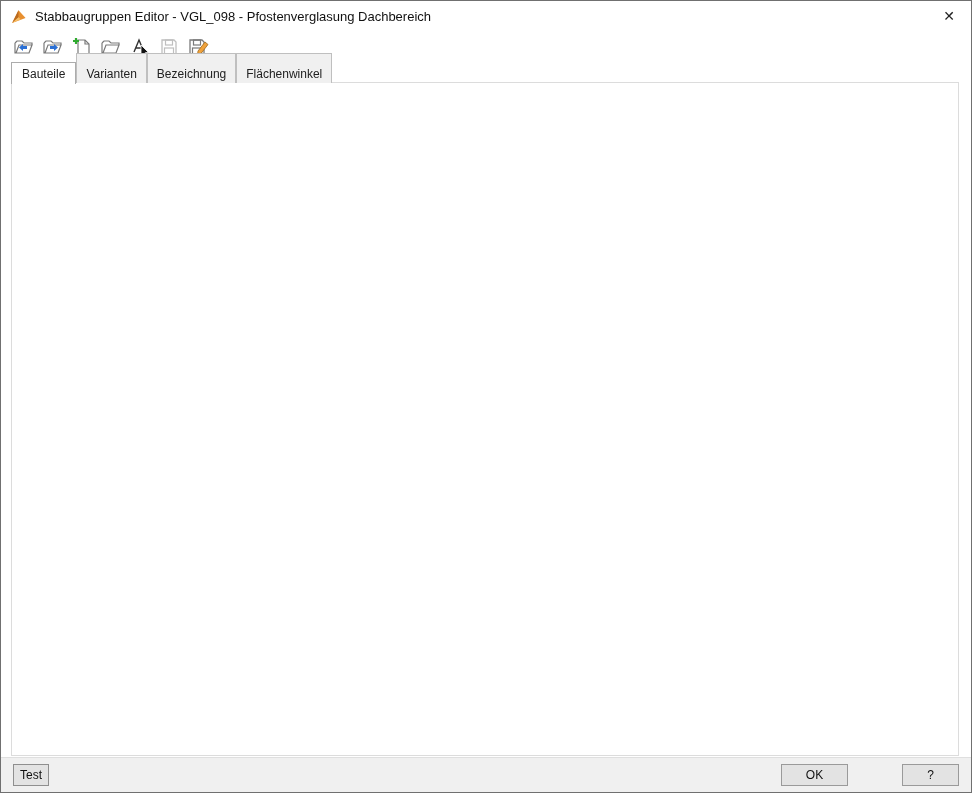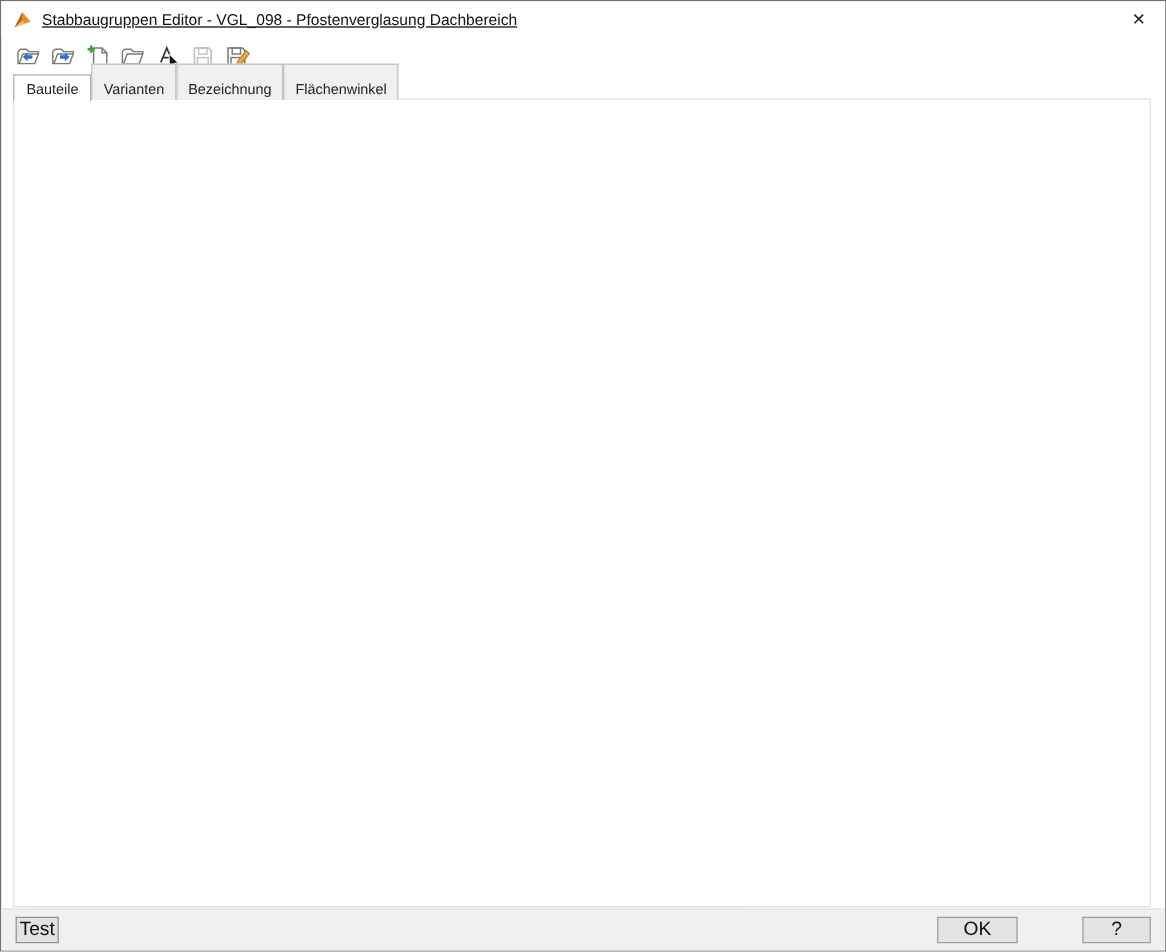--- a/index.html
+++ b/index.html
@@ -1,18 +1,18 @@
 <!DOCTYPE html>
 <html><head>
 <meta charset="utf-8">
 <style>
   html,body{margin:0;padding:0;background:#c9c9c9;font-family:"Liberation Sans",sans-serif;}
   .dialog{position:relative;width:972px;height:793px;background:#fff;border:1px solid #707070;box-sizing:border-box;overflow:hidden;}
   
-  .titlebar{position:absolute;left:0;top:0;right:0;height:30px;background:#fff;display:flex;align-items:center;text-decoration:underline;}
+  .titlebar{position:absolute;left:0;top:0;right:0;height:30px;background:#fff;display:flex;align-items:center;}
   .app-icon{width:17px;height:17px;margin:0 8px 0 9px;}
   .title-text{font-size:13px;color:#111;}
   .close-btn{position:absolute;right:0;top:0;width:44px;height:30px;display:flex;align-items:center;justify-content:center;font-size:14px;color:#222;cursor:default;}
   
   .toolbar{position:absolute;left:0;top:30px;right:0;height:32px;display:flex;align-items:center;padding-left:10px;}
   .tb-btn{width:26px;height:26px;display:flex;align-items:center;justify-content:center;margin-right:3px;}
   
   .tabstrip{position:absolute;left:10px;top:62px;height:20px;display:flex;align-items:flex-end;z-index:3;}
   .tab{font-size:12px;color:#222;background:#f0f0f0;border:1px solid #bfbfbf;border-bottom:none;padding:13px 9px 2px 9px;margin-right:0px;position:relative;}
   .tab.active{background:#fff;padding:4px 10px 3px 10px;z-index:4;margin-bottom:-1px;border-color:#acacac;}
@@ -45,21 +45,21 @@
   .ptable{position:absolute;left:6px;top:14px;right:6px;border:1px solid #dcdcdc;background:#fff;}
   .prow{display:flex;height:20px;border-bottom:1px solid #e7e7e7;font-size:12px;align-items:center;}
   .prow:last-child{border-bottom:none;}
   .plabel{width:133px;flex:none;padding-left:6px;color:#111;border-right:1px solid #e7e7e7;height:100%;display:flex;align-items:center;}
   .pvalue{flex:1;padding-left:8px;color:#111;display:flex;align-items:center;height:100%;}
   .pvalue.muted{color:#9b9b9b;}
   .pv-first{display:inline-block;width:64px;}
   .cbx{display:inline-block;width:12px;height:12px;border:1px solid #9a9a9a;background:#fff;margin-right:5px;flex:none;}
   
   .footer{position:absolute;left:0;right:0;top:756px;height:37px;background:#f0f0f0;border-top:1px solid #dfdfdf;}
-  .btn{position:absolute;height:22px;background:#e3e3e3;border:1px solid #8f8f8f;font-size:16px;color:#111;display:flex;align-items:center;justify-content:center;box-sizing:border-box;}
+  .btn{position:absolute;height:22px;background:#e3e3e3;border:1px solid #8f8f8f;font-size:12px;color:#111;display:flex;align-items:center;justify-content:center;box-sizing:border-box;}
   #btn-test{left:12px;top:6px;width:36px;}
   #btn-ok{left:780px;top:6px;width:67px;border-color:#9a9a9a;}
   #btn-help{left:901px;top:6px;width:57px;border-color:#9a9a9a;}
   .canvas-svg{position:absolute;left:0px;top:60px;}
   svg{display:block;}
 </style>
 </head>
 <body>
 
 <div class="dialog">

